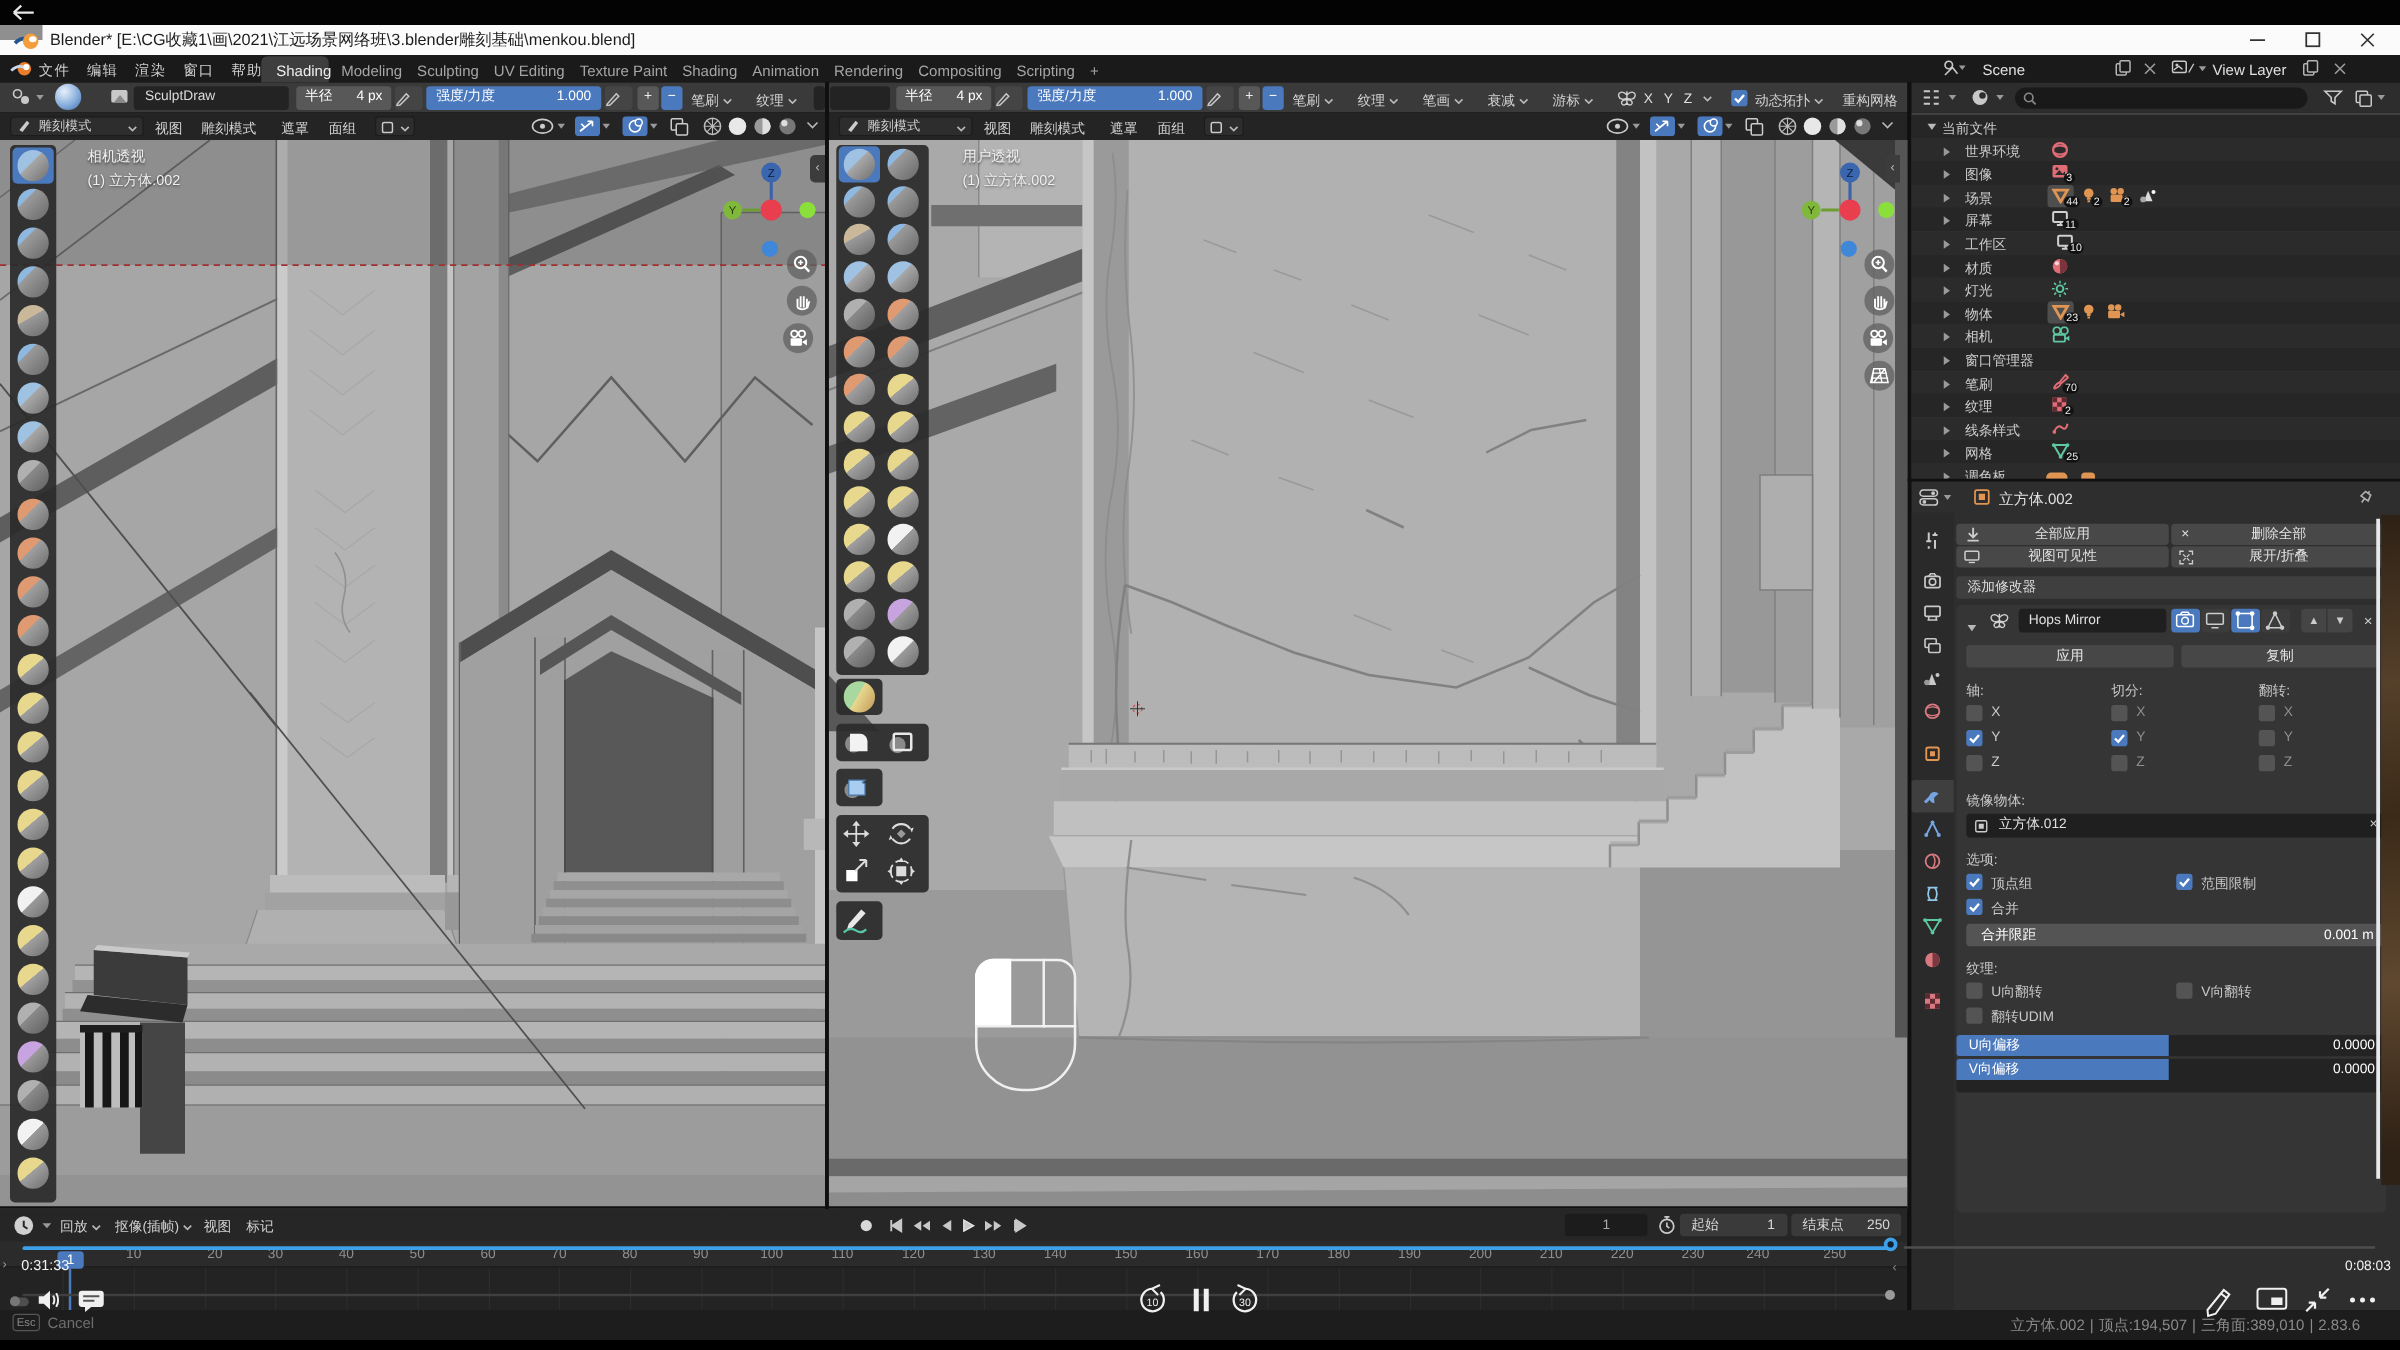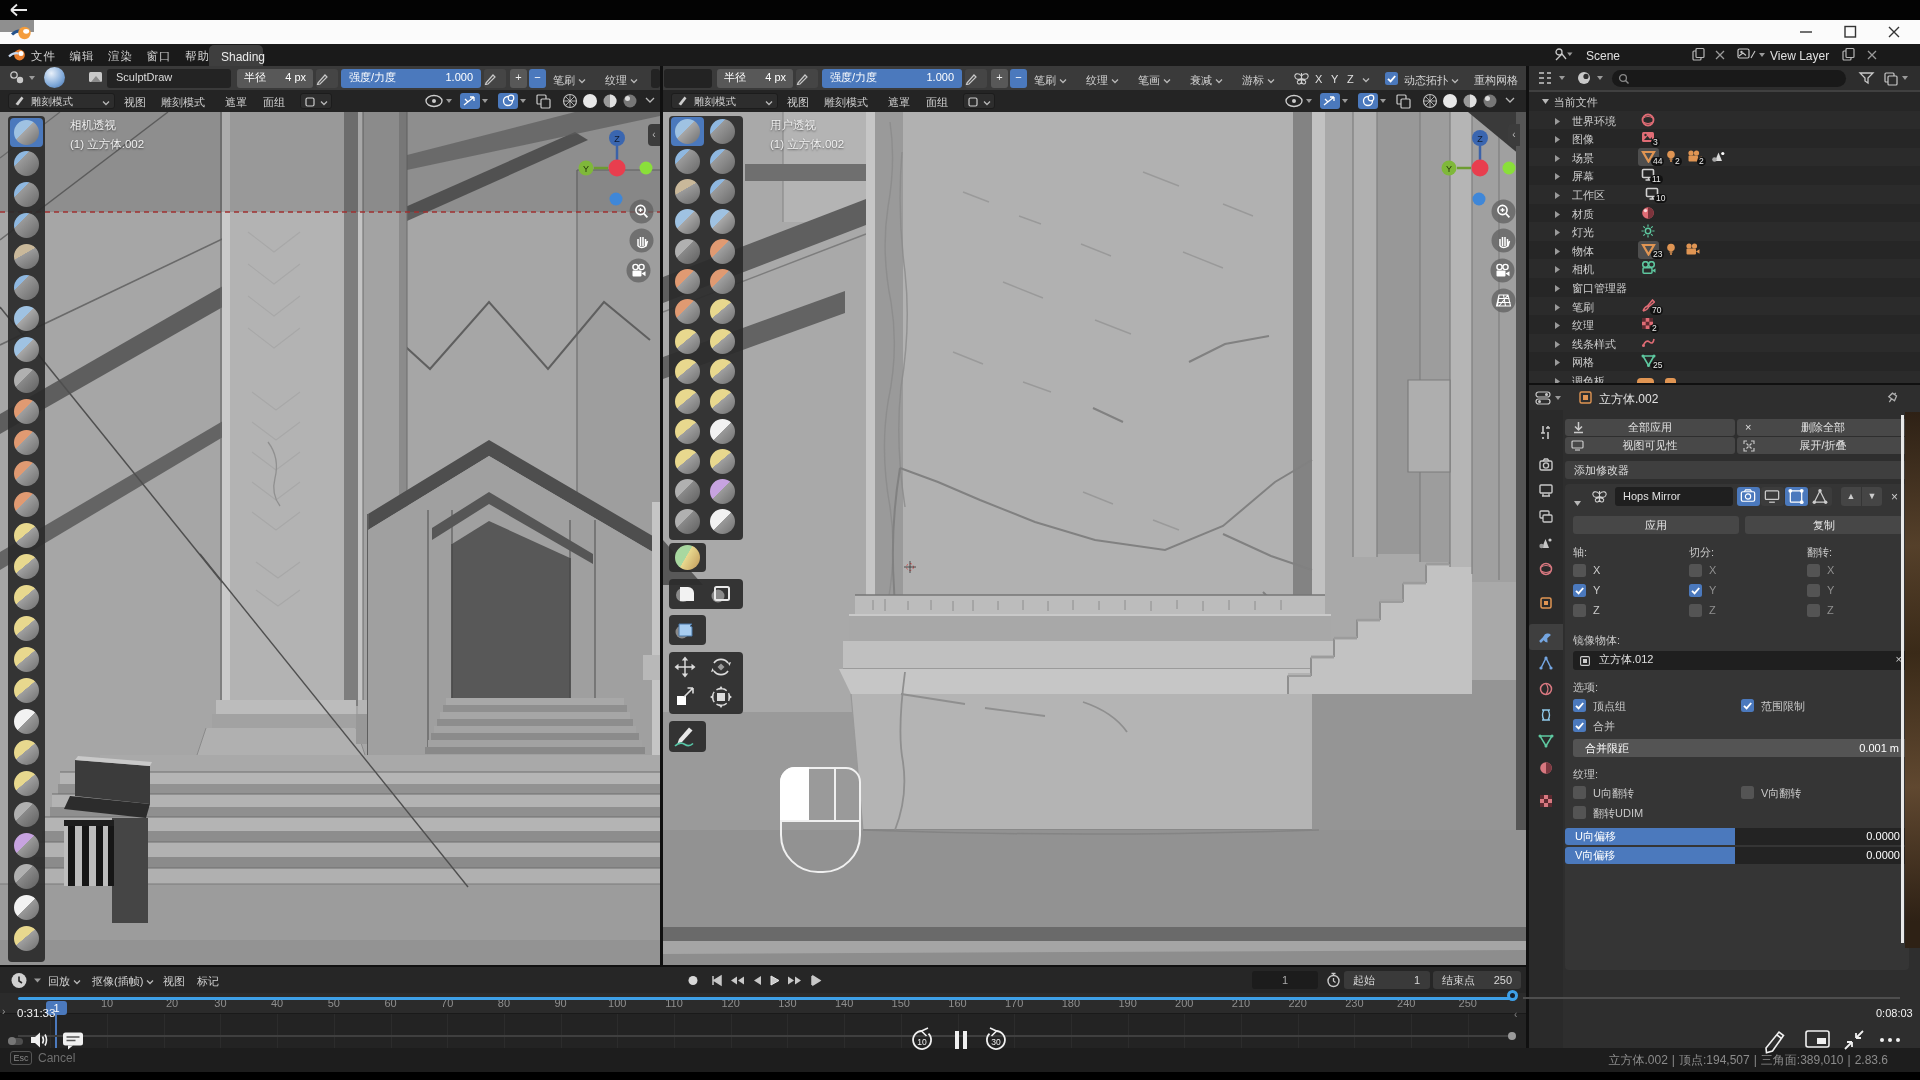--- a/index.html
+++ b/index.html
@@ -34,35 +34,37 @@
       <path d="M3 8 H19 M3 8 L9 2.5 M3 8 L9 13.5" stroke="#e8e8e8" stroke-width="1.8" fill="none"></path>
     </svg>
 
 <div class="abs" style="left:0;top:20px;width:1920px;height:24px;background:#fbfbfb"></div>
 <div class="abs" style="left:0;top:20px;width:34px;height:12px;background:#8f8f8f"></div>
 <svg class="abs" style="left:11px;top:25px" width="21" height="15" viewBox="0 0 21 15">
  <path d="M1 9.5 Q6 4.5 11 6.5" stroke="#26538c" stroke-width="3" fill="none"></path>
  <circle cx="13.5" cy="8" r="6.2" fill="#f49d3c"></circle>
       <ellipse cx="15.2" cy="6.3" rx="3" ry="2.4" fill="#fff"></ellipse>
     </svg>
+<div class="tx" style="left:40px;top:23px;font-size:13px;color:#1c1c1c;line-height:18px">Blender* [E:\CG收藏1\画\2021\江远场景网络班\3.blender雕刻基础\menkou.blend]</div>
 <svg class="abs" style="left:1798px;top:24px" width="110" height="16" viewBox="0 0 110 16">
  <path d="M2 8 H14" stroke="#333" stroke-width="1.4"></path>
  <rect x="47" y="2.5" width="10.5" height="10.5" stroke="#333" stroke-width="1.4" fill="none"></rect>
  <path d="M91 3 L101 13 M101 3 L91 13" stroke="#333" stroke-width="1.4"></path>
     </svg>
 
 <div class="abs" style="left:0;top:44px;width:1920px;height:22px;background:#1a1a1a"></div>
 <svg class="abs" style="left:8px;top:48px" width="19" height="14" viewBox="0 0 19 14">
  <circle cx="11.5" cy="7" r="5.4" fill="#e87d2c"></circle>
       <circle cx="13" cy="5.6" r="2.5" fill="#fff"></circle>
  <path d="M1 8.5 Q5.5 4 10.5 5.5" stroke="#c8d8ee" stroke-width="2.2" fill="none"></path>
     </svg>
 <div class="tx" style="left:31px;top:49px;font-size:11.5px;color:#cfcfcf;letter-spacing:1px">文件  编辑  渲染  窗口  帮助</div>
 <div class="abs" style="left:209px;top:45px;width:54px;height:21px;background:#3e3e3e;border-radius:5px 5px 0 0"></div>
 <div class="tx" style="left:221px;top:50px;font-size:12px;color:#ededed">Shading</div>
+<div class="tx" style="left:273px;top:50px;font-size:12px;color:#a5a5a5">Modeling Sculpting UV Editing Texture Paint Shading Animation Rendering Compositing Scripting +</div>
 
 <svg class="abs" style="left:1552px;top:47px" width="26" height="16" viewBox="0 0 26 16">
       <circle cx="7" cy="5" r="3" fill="none" stroke="#c8c8c8" stroke-width="1.3"></circle>
       <path d="M4 13 L10 7 L14 12" stroke="#c8c8c8" stroke-width="1.3" fill="none"></path>
       <path d="M19 6 l3 4 l3 -4" fill="#9a9a9a" stroke="none" transform="translate(-2,0) scale(.9)"></path>
     </svg>
 <div class="tx" style="left:1586px;top:49px;font-size:12px;color:#e0e0e0">Scene</div>
 <svg class="abs" style="left:1692px;top:47px" width="36" height="16" viewBox="0 0 36 16">
       <rect x="1" y="4" width="8" height="9" rx="1" stroke="#b5b5b5" fill="none" stroke-width="1.2"></rect>
       <rect x="4" y="1.5" width="8" height="9" rx="1" stroke="#b5b5b5" fill="#1a1a1a" stroke-width="1.2"></rect>
@@ -1155,21 +1157,21 @@
       <div class="plabel" style="left:64px;top:401px">U向翻转</div>
 <div class="chk" style="left:212px;top:401px"></div>
       <div class="plabel" style="left:232px;top:401px">V向翻转</div>
 <div class="chk" style="left:44px;top:421px"></div>
       <div class="plabel" style="left:64px;top:421px">翻转UDIM</div>
 <div class="fld" style="left:36px;top:443px;width:344px;height:17px;background:#232323;color:#fff;line-height:17px;overflow:hidden">
         <div style="position:absolute;left:0;top:0;width:170px;height:17px;background:#4b79bd"></div>
         <span style="position:absolute;left:10px">U向偏移</span>
         <span style="position:absolute;right:9px">0.0000</span>
       </div>
-<div class="fld" style="left:36px;top:462px;width:344px;height:17px;background:#232323;color:#fff;line-height:17px;overflow:hidden">
+<div class="fld" style="left:36px;top:462px;width:344px;height:27px;background:#232323;color:#fff;line-height:17px;overflow:hidden">
         <div style="position:absolute;left:0;top:0;width:170px;height:17px;background:#4b79bd"></div>
         <span style="position:absolute;left:10px">V向偏移</span>
         <span style="position:absolute;right:9px">0.0000</span>
       </div>
 <div class="abs" style="left:372px;top:30px;width:3px;height:528px;background:#e8e8e8"></div>
 <div class="abs" style="left:376px;top:27px;width:15px;height:536px;background:linear-gradient(178deg,#2e2115,#55402a 25%,#3a2a18 45%,#604830 70%,#2e2115 95%)"></div>
     </div>
 
 <div class="abs" id="timeline" style="left:0;top:967px;width:1526px;height:81px;background:#232323;overflow:hidden">
       <div class="abs" style="left:0;top:0;width:1526px;height:26px;background:#262626"></div>

